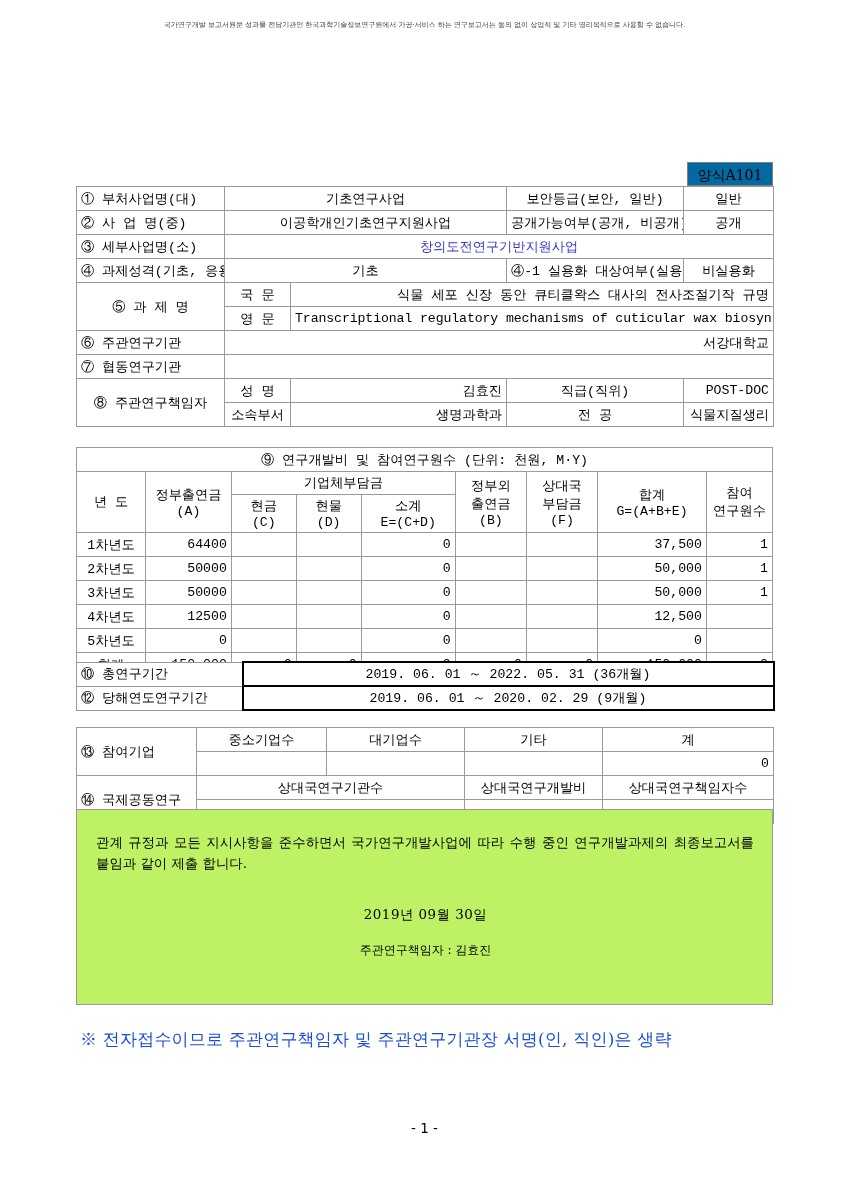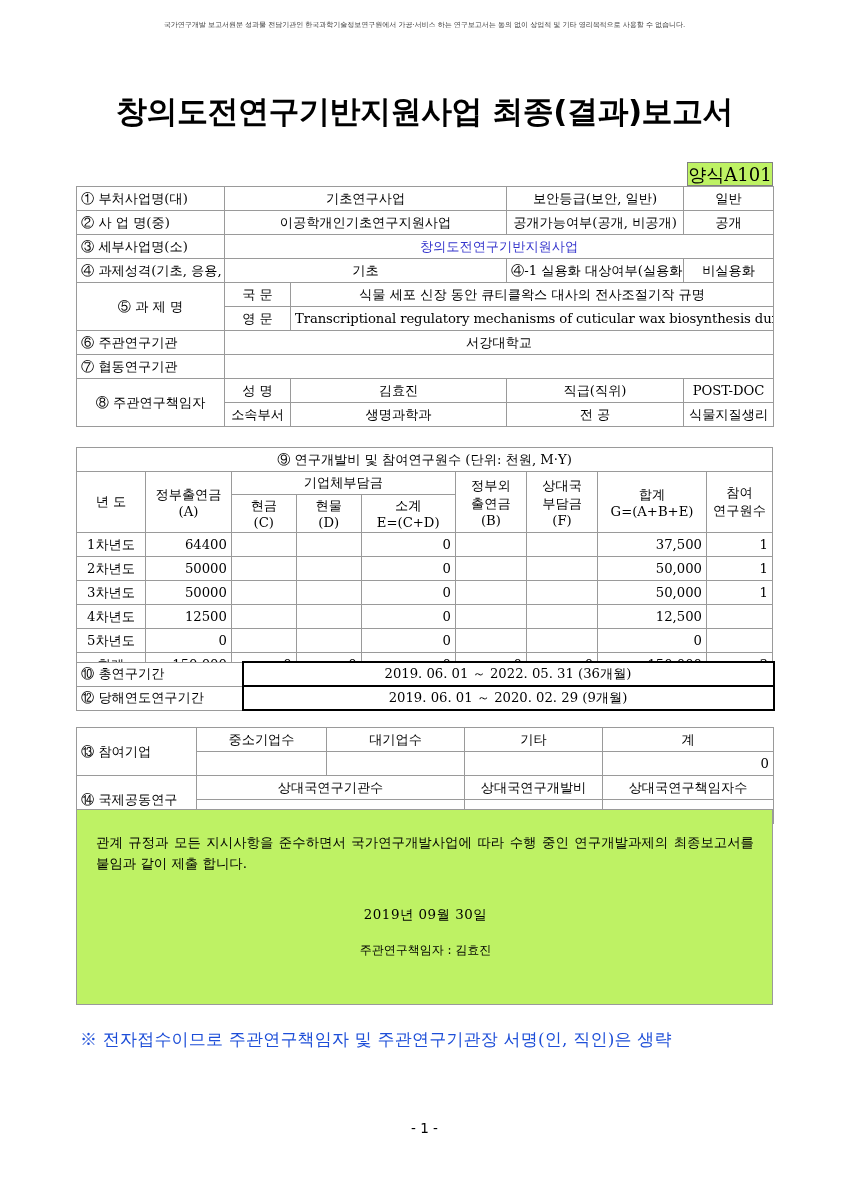--- a/index.html
+++ b/index.html
@@ -58,53 +58,54 @@
     height: 24px;
   }
   .badge {
     position: absolute;
     right: 0;
     top: 0;
     width: 86px;
     height: 24px;
     line-height: 24px;
     text-align: center;
-    background: #bef264;
+    background: #0369a1;
     border: 1px solid #808080;
     box-sizing: border-box;
-    font-size: 18px;
+    font-size: 14px;
   }
 
   
   table.form {
     position: absolute;
     left: 76px;
     border-collapse: collapse;
     width: 697px;
     table-layout: fixed;
+    font-family: Liberation Mono, monospace;
   }
   table.form td {
     border: 1px solid #9a9a9a;
     font-size: 13.2px;
     padding: 2px 4px;
     height: 24px;
     box-sizing: border-box;
     vertical-align: middle;
     background: #ffffff;
     overflow: hidden;
     white-space: nowrap;
   }
   .lbl      { background: #fdf8c8; text-align: center; }
   .lblL     { background: #fdf8c8; text-align: left; padding-left: 6px; }
   .yel      { background: #fdf8c8; }
   .org      { background: #fbd5b5; }
   .wht      { background: #ffffff; }
   .ctr      { text-align: center; }
   .rgt      { text-align: right; padding-right: 5px; }
-  .lft      { text-align: center; padding-left: 6px; }
+  .lft      { text-align: right; padding-left: 6px; }
   .blue     { color: #3434cc; }
   .small    { font-size: 11.4px; }
   .en       { font-size: 11.3px; letter-spacing: -0.1px; }
   .thickbox { border: 2px solid #000000 !important; }
 
   
   #t-top { top: 186px; }
   #t-budget { top: 447px; }
   #t-period { top: 661px; }
   #t-org { top: 727px; }
@@ -184,21 +185,20 @@
     font-family: "DejaVu Sans", "Liberation Sans", sans-serif;
   }
 </style>
 </head>
 <body>
 
 <div class="page">
 
   <div class="disclaimer">국가연구개발 보고서원문 성과물 전담기관인 한국과학기술정보연구원에서 가공·서비스 하는 연구보고서는 동의 없이 상업적 및 기타 영리목적으로 사용할 수 없습니다.</div>
 
-  <div class="doc-title">창의도전연구기반지원사업 최종(결과)보고서</div>
 
   <div class="badge-row">
     <div class="badge">양식A101</div>
   </div>
 
   <table class="form" id="t-top">
     <colgroup>
       <col style="width:148px">
       <col style="width:66px">
       <col style="width:216px">

